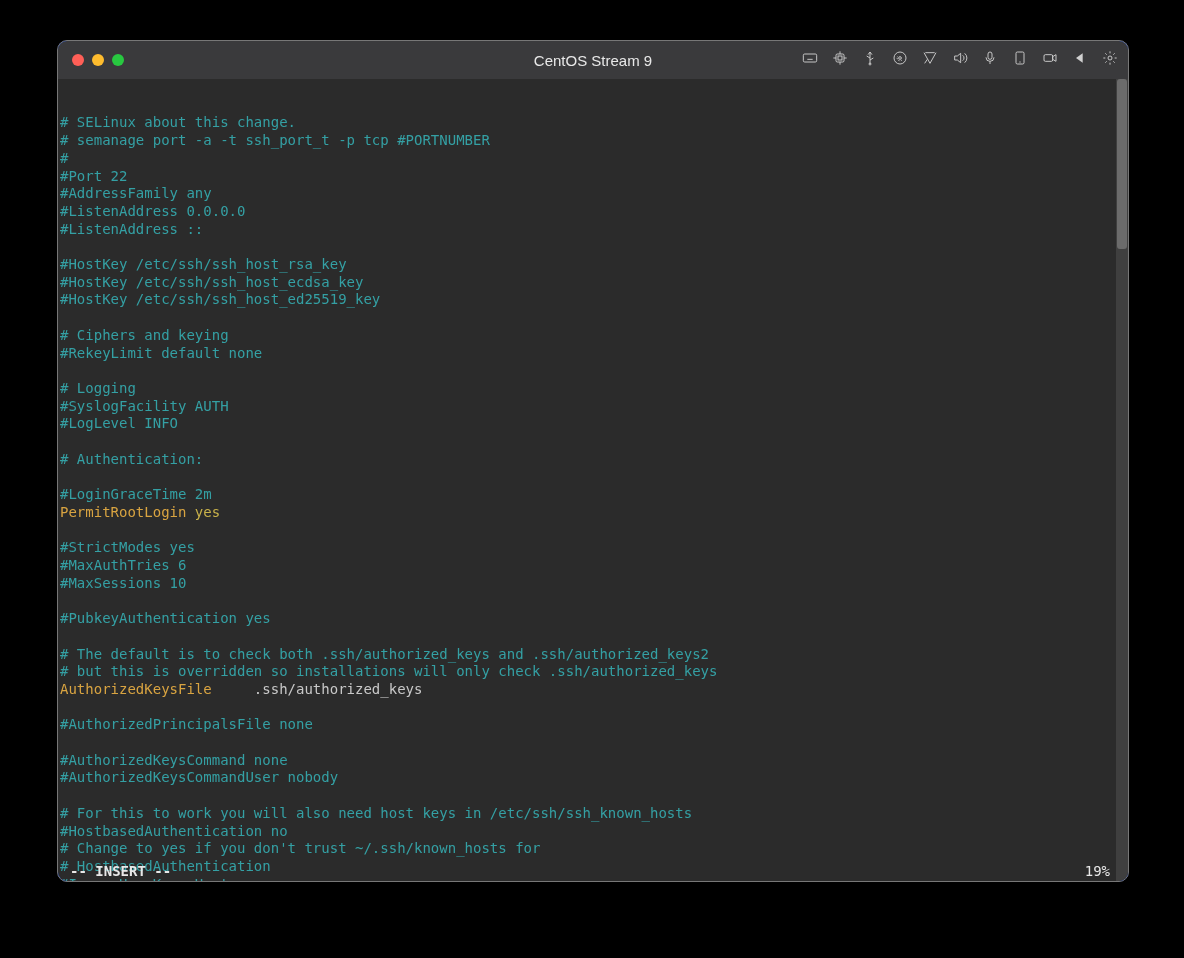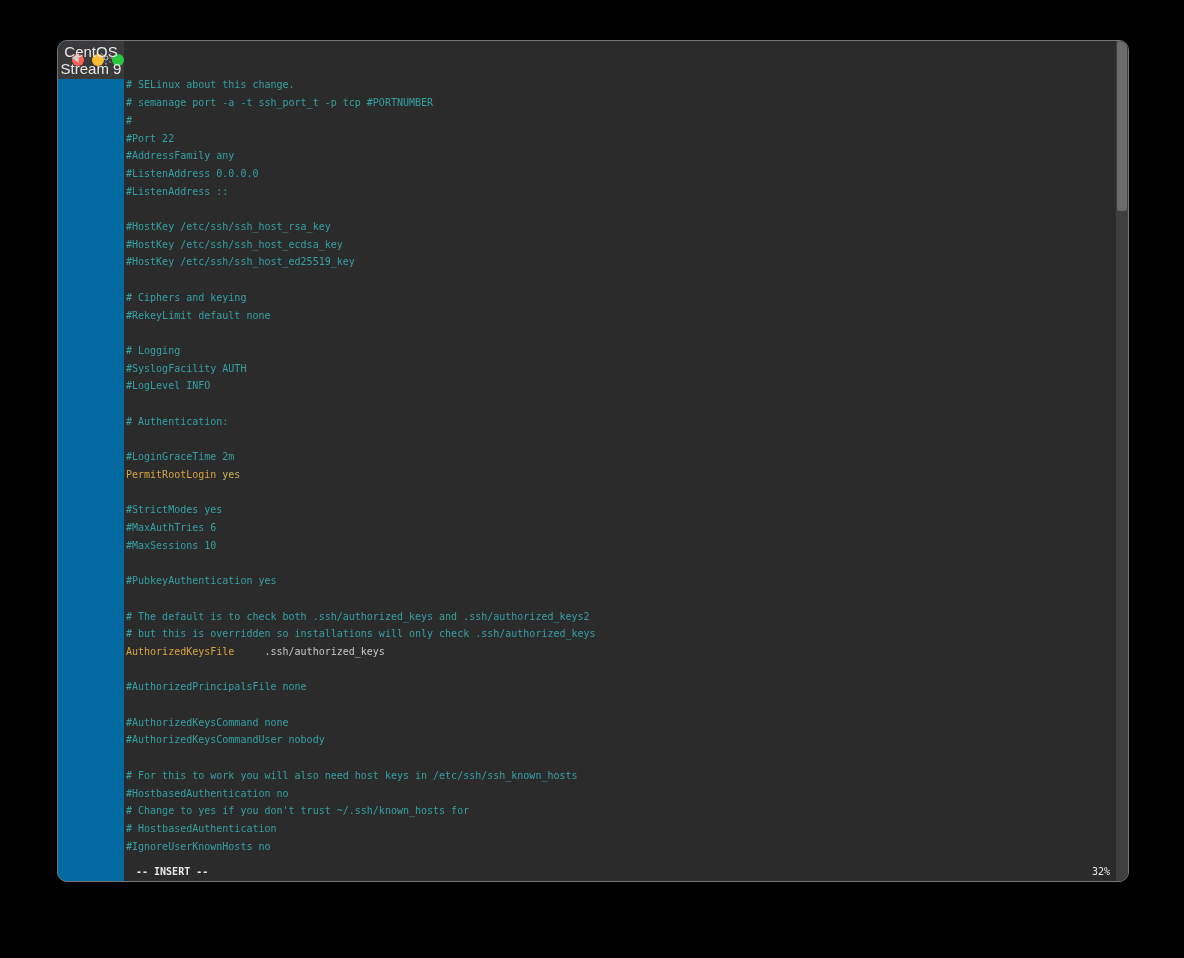--- a/index.html
+++ b/index.html
@@ -10,26 +10,27 @@
     background: #000;
     font-family: -apple-system, BlinkMacSystemFont, "Segoe UI", sans-serif;
     overflow: hidden;
   }
   .vm-window {
     position: absolute;
     left: 57px;
     top: 40px;
     width: 1070px;
     height: 840px;
-    background: #0369a1;
+    background: #1d4ed8;
     border: 1px solid #777;
     border-radius: 10px;
     box-shadow: 0 4px 40px rgba(0,0,0,0.6);
     overflow: hidden;
     display: flex;
+    flex-direction: column;
   }
   .titlebar {
     height: 38px;
     background: #3a3a3c;
     display: flex;
     align-items: center;
     position: relative;
     flex: 0 0 38px;
   }
   .traffic-lights {
@@ -66,21 +67,21 @@
     height: 16px;
     stroke: #d0d0d0;
     fill: none;
     stroke-width: 1.4;
   }
   .toolbar-icons .filled { fill: #d0d0d0; stroke: none; }
   .terminal {
     flex: 1 1 auto;
     background: #2b2b2b;
     font-family: "Menlo", "Consolas", "DejaVu Sans Mono", monospace;
-    font-size: 10px;
+    font-size: 14px;
     line-height: 17.7px;
     color: #bfbfbf;
     position: relative;
     white-space: pre;
     overflow: hidden;
   }
   .terminal-inner {
     padding: 0 0 0 2px;
   }
   .scrollbar-track {
@@ -197,17 +198,17 @@
 
   <div class="terminal">
     <div class="terminal-inner" id="term-lines"><div><span class="c-comment"># SELinux about this change.</span></div><div><span class="c-comment"># semanage port -a -t ssh_port_t -p tcp #PORTNUMBER</span></div><div><span class="c-comment">#</span></div><div><span class="c-comment">#Port 22</span></div><div><span class="c-comment">#AddressFamily any</span></div><div><span class="c-comment">#ListenAddress 0.0.0.0</span></div><div><span class="c-comment">#ListenAddress ::</span></div><div>&nbsp;</div><div><span class="c-comment">#HostKey /etc/ssh/ssh_host_rsa_key</span></div><div><span class="c-comment">#HostKey /etc/ssh/ssh_host_ecdsa_key</span></div><div><span class="c-comment">#HostKey /etc/ssh/ssh_host_ed25519_key</span></div><div>&nbsp;</div><div><span class="c-comment"># Ciphers and keying</span></div><div><span class="c-comment">#RekeyLimit default none</span></div><div>&nbsp;</div><div><span class="c-comment"># Logging</span></div><div><span class="c-comment">#SyslogFacility AUTH</span></div><div><span class="c-comment">#LogLevel INFO</span></div><div>&nbsp;</div><div><span class="c-comment"># Authentication:</span></div><div>&nbsp;</div><div><span class="c-comment">#LoginGraceTime 2m</span></div><div><span class="c-key">PermitRootLogin </span><span class="c-val">yes</span></div><div>&nbsp;</div><div><span class="c-comment">#StrictModes yes</span></div><div><span class="c-comment">#MaxAuthTries 6</span></div><div><span class="c-comment">#MaxSessions 10</span></div><div>&nbsp;</div><div><span class="c-comment">#PubkeyAuthentication yes</span></div><div>&nbsp;</div><div><span class="c-comment"># The default is to check both .ssh/authorized_keys and .ssh/authorized_keys2</span></div><div><span class="c-comment"># but this is overridden so installations will only check .ssh/authorized_keys</span></div><div><span class="c-key">AuthorizedKeysFile</span><span class="c-plain">     .ssh/authorized_keys</span></div><div>&nbsp;</div><div><span class="c-comment">#AuthorizedPrincipalsFile none</span></div><div>&nbsp;</div><div><span class="c-comment">#AuthorizedKeysCommand none</span></div><div><span class="c-comment">#AuthorizedKeysCommandUser nobody</span></div><div>&nbsp;</div><div><span class="c-comment"># For this to work you will also need host keys in /etc/ssh/ssh_known_hosts</span></div><div><span class="c-comment">#HostbasedAuthentication no</span></div><div><span class="c-comment"># Change to yes if you don't trust ~/.ssh/known_hosts for</span></div><div><span class="c-comment"># HostbasedAuthentication</span></div><div><span class="c-comment">#IgnoreUserKnownHosts no</span></div></div>
     <div class="scrollbar-track">
       <div class="scrollbar-thumb"></div>
     </div>
     <div class="status">
       <span class="mode">-- INSERT --</span>
       <span class="spacer"></span>
       <span class="pos">40,13</span>
-      <span class="pct">32%</span>
+      <span class="pct">19%</span>
     </div>
   </div>
 
 </div>
 
 </body></html>

